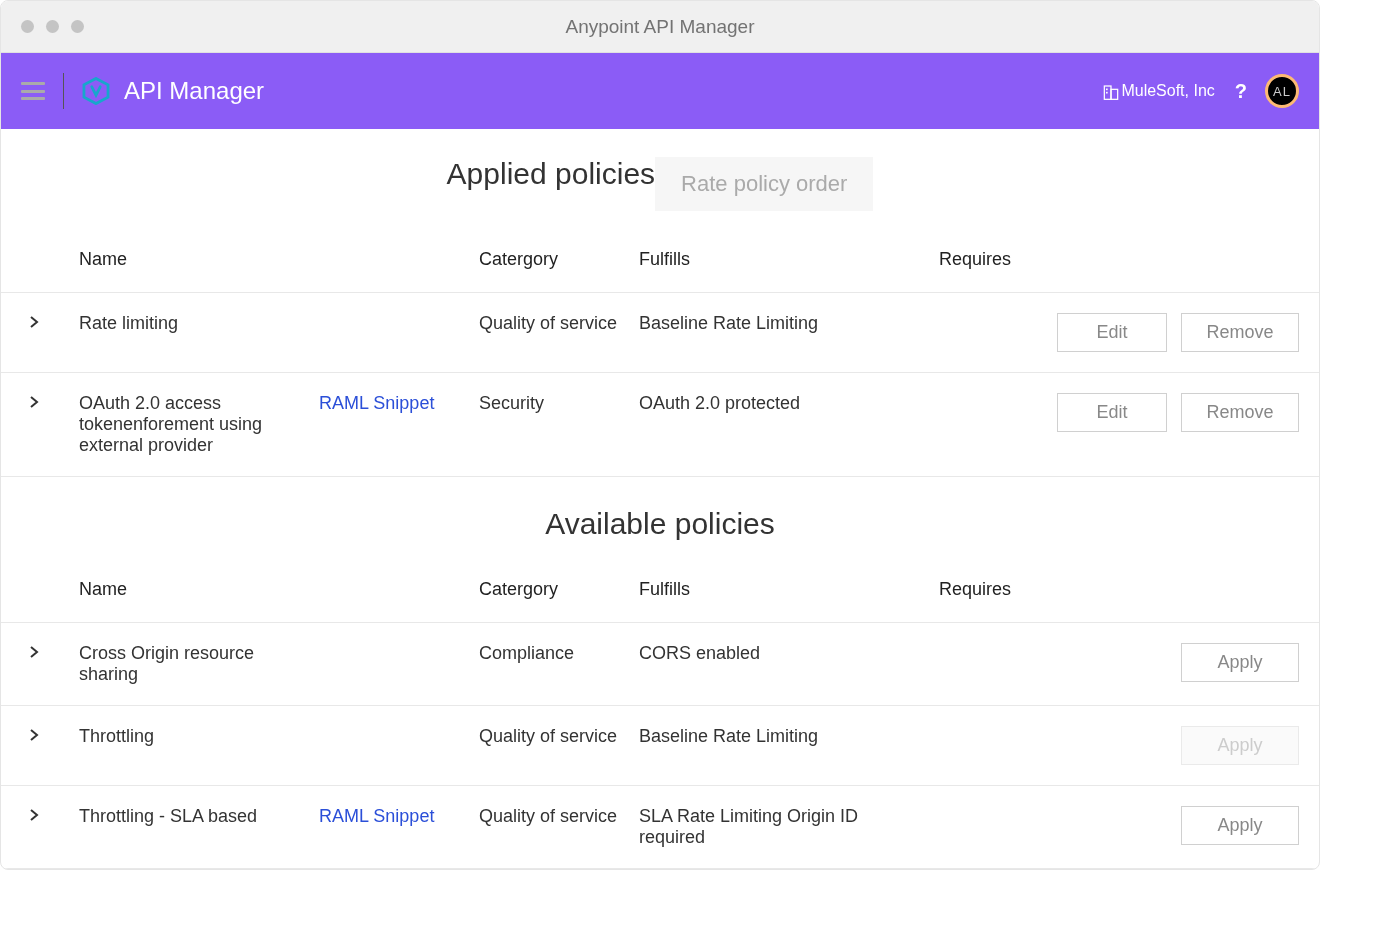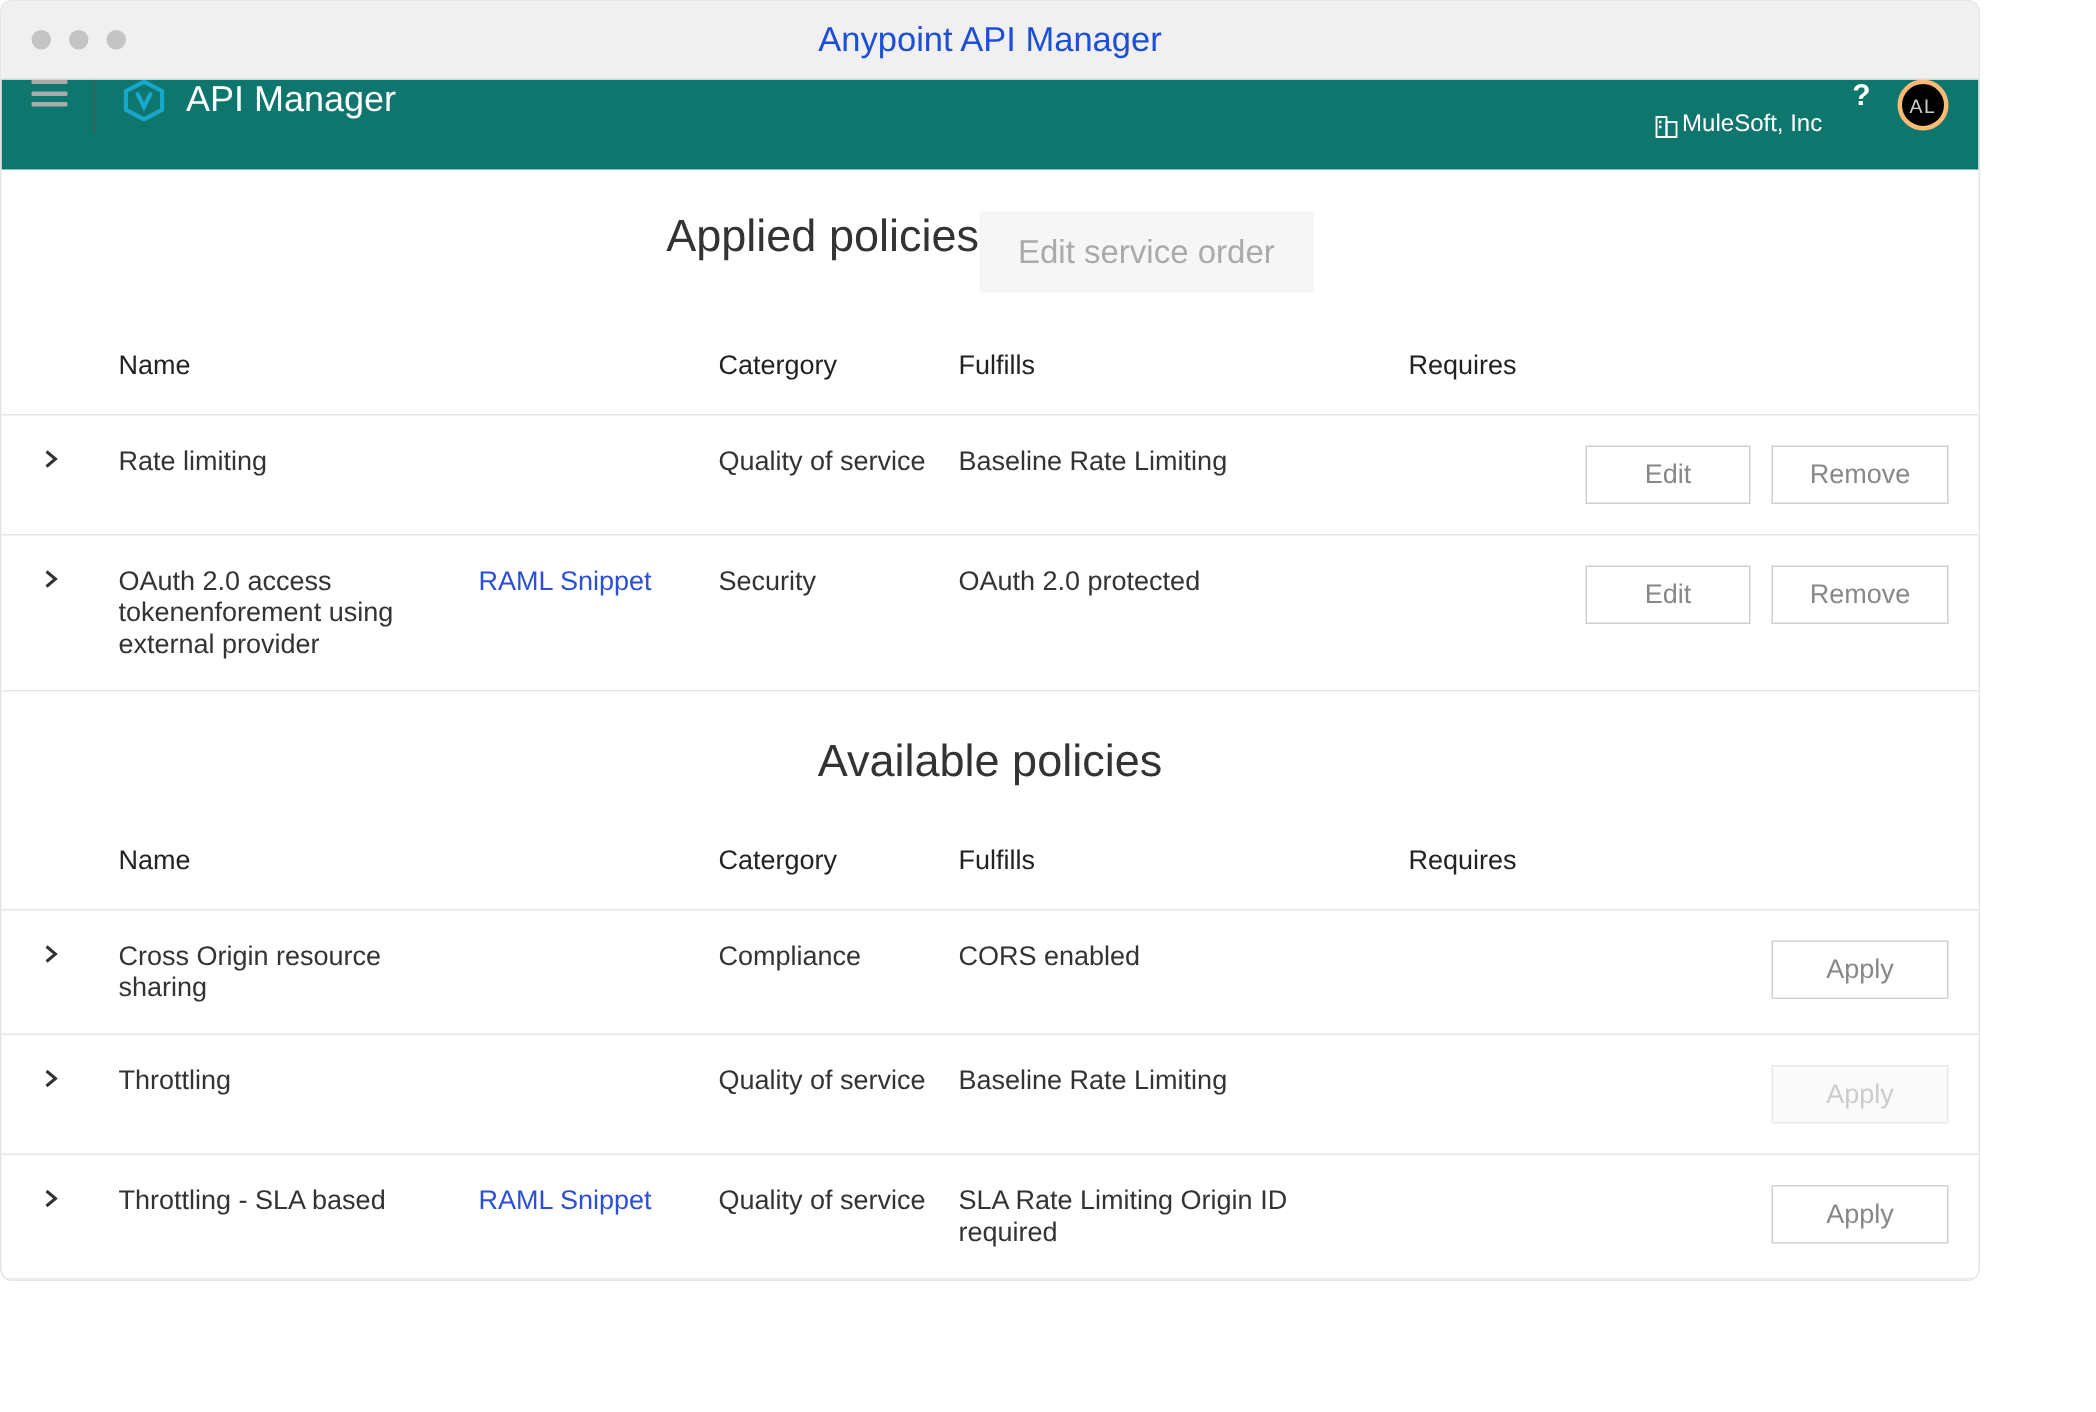--- a/index.html
+++ b/index.html
@@ -27,29 +27,30 @@
   padding: 0 20px;
   position: relative;
   border-bottom: 1px solid #e1e1e1;
 }
 .traffic-lights { display: flex; gap: 12px; }
 .tl { width: 13px; height: 13px; border-radius: 50%; background: #c4c4c4; }
 .titlebar-title {
   position: absolute;
   left: 0; right: 0;
   text-align: center;
-  font-size: 23px;
+  font-size: 19px;
   font-weight: 300;
-  color: #1d4ed8;
+  color: #737373;
   pointer-events: none;
 }
 .topnav {
-  background: #0f766e;
-  height: 60px;
+  background: #8b5cf6;
+  height: 76px;
   display: flex;
+  align-items: center;
   padding: 0 20px;
   color: #fff;
 }
 .hamburger {
   width: 24px; height: 18px;
   display: flex; flex-direction: column; justify-content: space-between;
   cursor: pointer;
   margin-right: 18px;
 }
 .hamburger span { display: block; height: 3px; background: #aaa; border-radius: 1px; }
@@ -163,21 +164,21 @@
       <span class="org-name">MuleSoft, Inc</span>
     </div>
     <div class="help-icon">?</div>
     <div class="avatar">AL</div>
   </div>
 
   <div class="content">
 
     <div class="section-head">
       <div class="section-title">Applied policies</div>
-      <button class="edit-order-btn">Edit service order</button>
+      <button class="edit-order-btn">Rate policy order</button>
     </div>
 
     <div class="table">
       <div class="thead">
         <div class="col"></div>
         <div class="col">Name</div>
         <div class="col"></div>
         <div class="col">Catergory</div>
         <div class="col">Fulfills</div>
         <div class="col requires">Requires</div>

